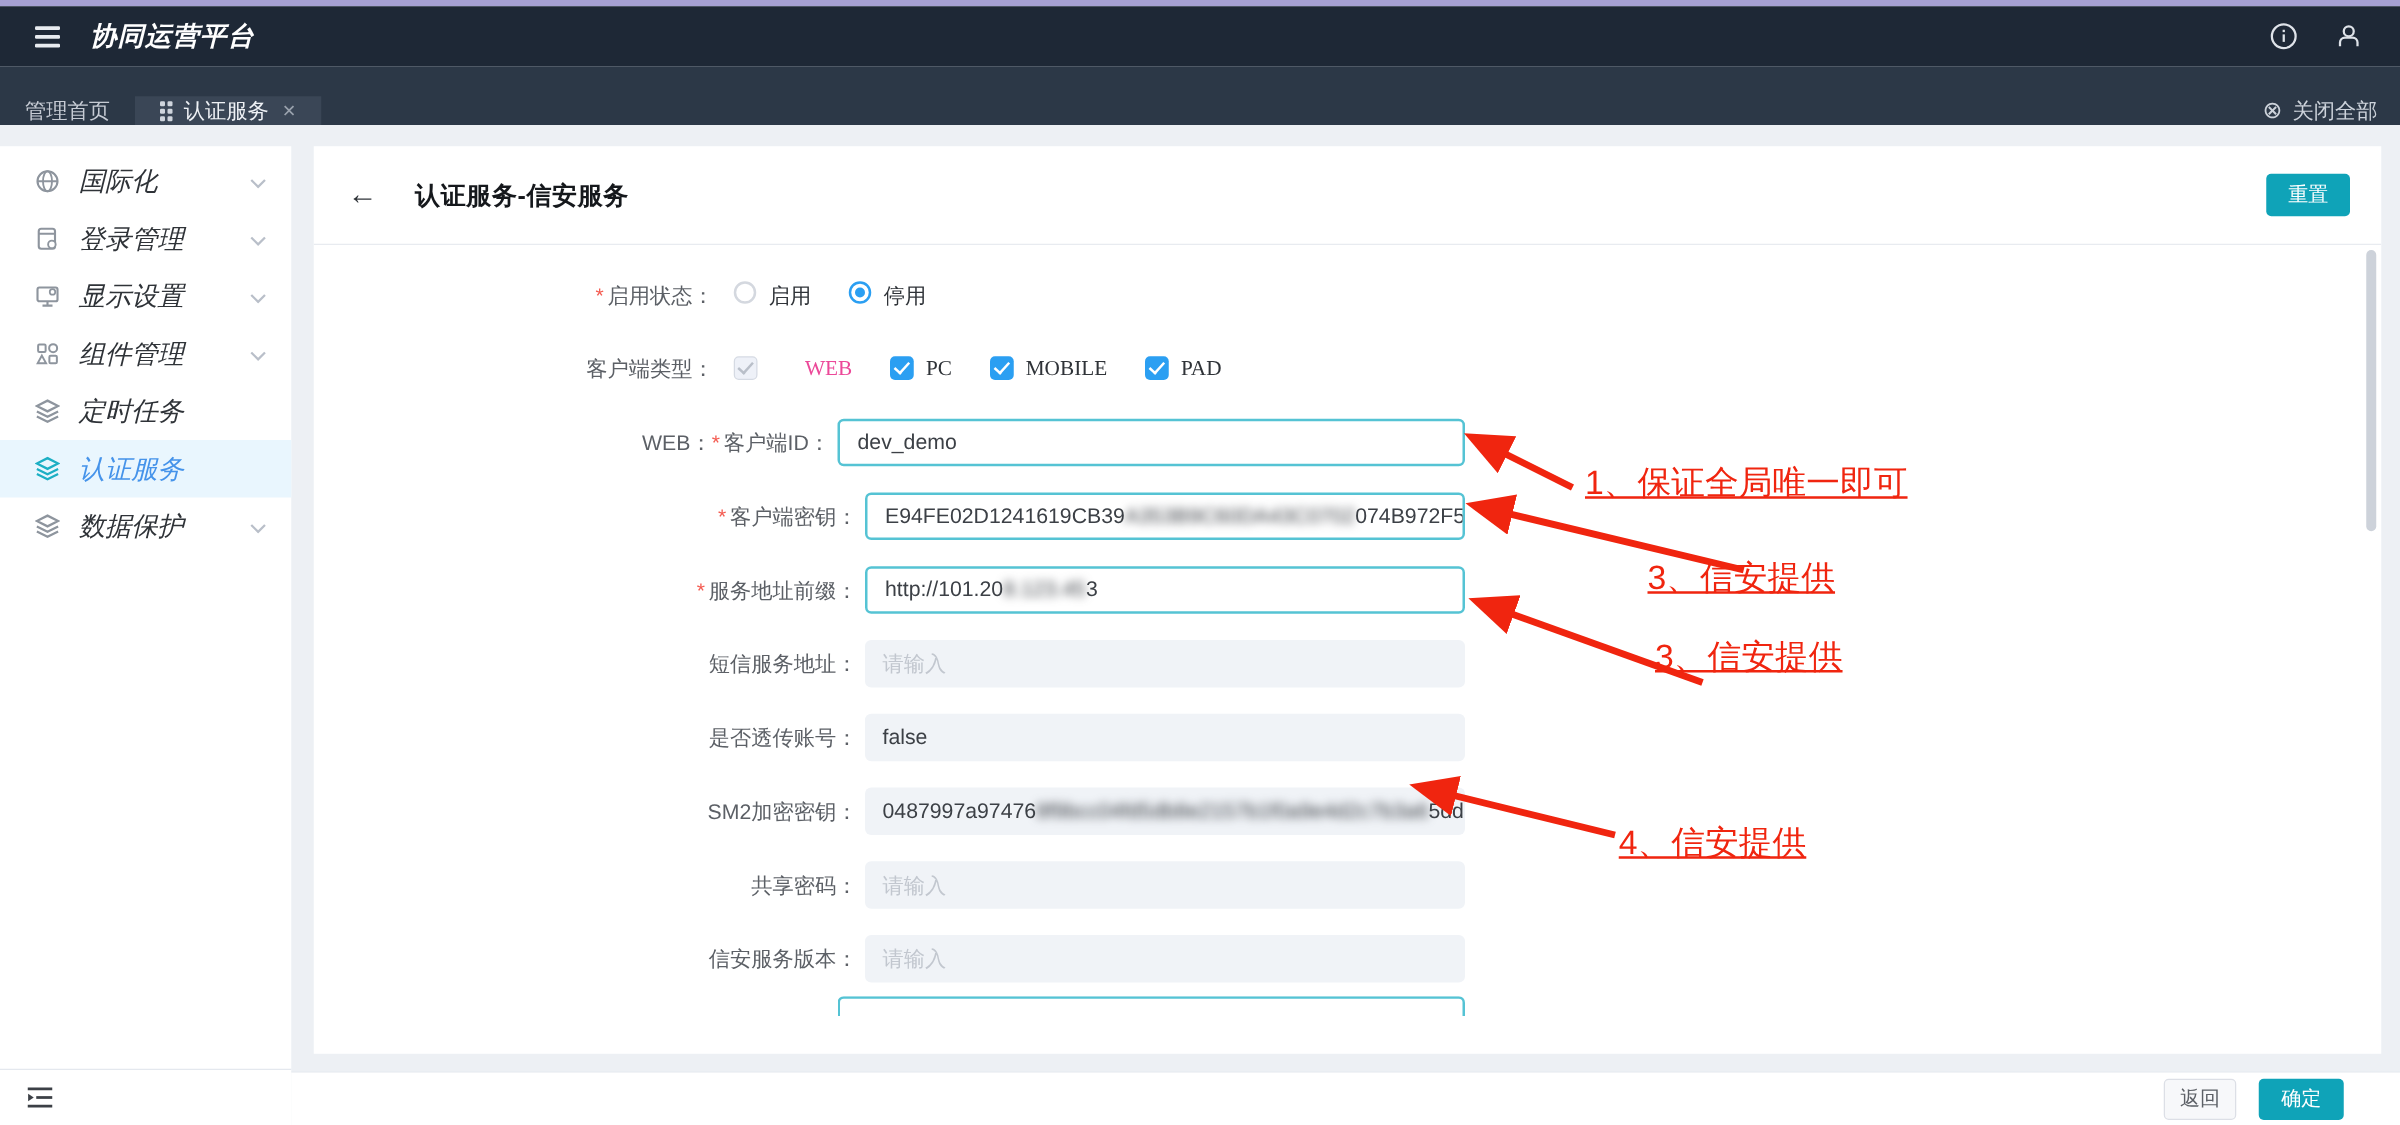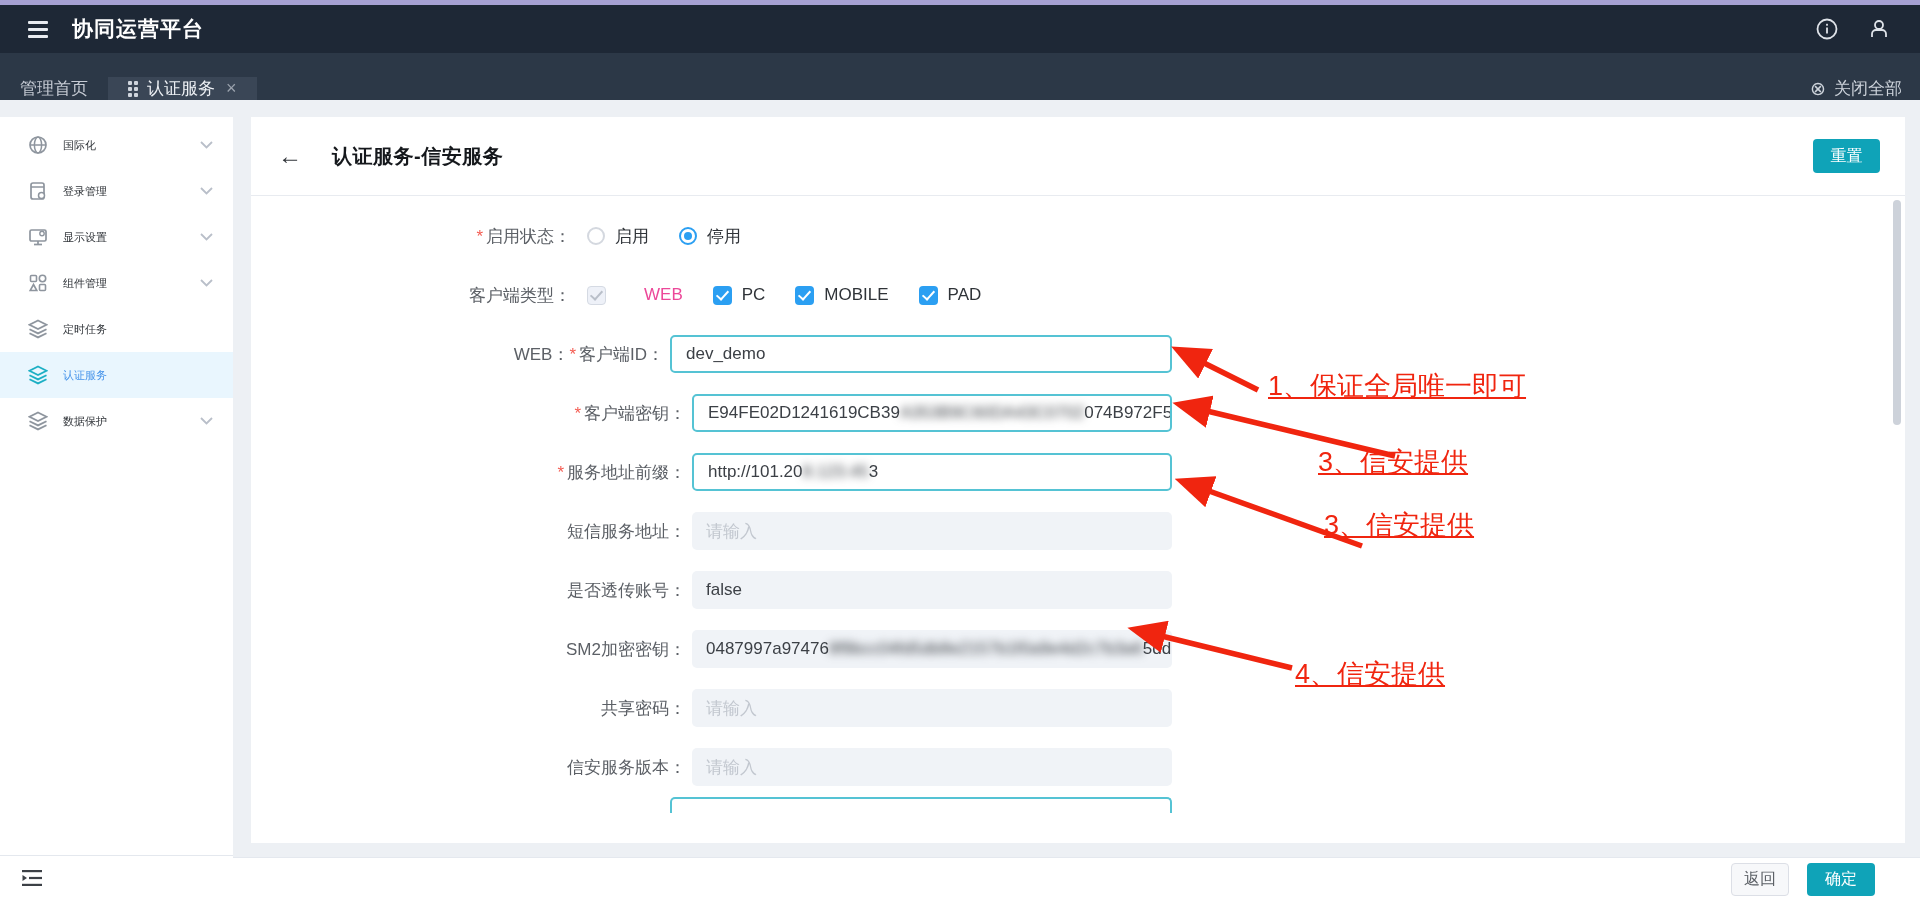--- a/index.html
+++ b/index.html
@@ -4,39 +4,39 @@
 <style>
   html,body{margin:0;padding:0;}
   .page{position:relative;width:1920px;height:900px;overflow:hidden;background:#edf0f4;
         font-family:"Liberation Sans",sans-serif;-webkit-font-smoothing:antialiased;}
   
   .topstrip{position:absolute;left:0;top:0;width:100%;height:5px;background:#a6a1d3;}
   .appbar{position:absolute;left:0;top:5px;width:100%;height:48px;background:#1e2836;
           display:flex;align-items:center;}
   .hamburger{margin-left:28px;cursor:pointer;display:flex;flex-direction:column;gap:4px;}
   .hamburger span{display:block;width:20px;height:3px;background:#e8ebf0;border-radius:1px;}
-  .app-title{color:#ffffff;font-size:21px;font-weight:700;margin-left:24px;letter-spacing:1px;}
+  .app-title{color:#ffffff;font-size:21px;font-weight:700;margin-left:24px;letter-spacing:1px;font-style:italic;}
   .appbar-right{margin-left:auto;display:flex;align-items:center;gap:30px;margin-right:30px;}
   .appbar-right svg{display:block;cursor:pointer;}
   
   .tabbar{position:absolute;left:0;top:53px;width:100%;height:47px;background:#2c3847;
           display:flex;align-items:flex-end;color:#c6cbd4;font-size:17px;}
   .tab{display:flex;align-items:center;padding:0 20px;cursor:pointer;gap:9px;white-space:nowrap;}
   .tab.active{background:#3a4656;color:#eef1f5;}
   .tab .grid-ic{display:inline-grid;grid-template-columns:repeat(2,4px);grid-gap:2px;}
   .tab .grid-ic i{width:4px;height:4px;background:#cfd5dd;border-radius:1px;}
   .tab .close-x{color:#9aa2ad;font-size:18px;margin-left:2px;cursor:pointer;}
   .close-all{margin-left:auto;display:flex;align-items:center;gap:8px;margin-right:18px;
              color:#cdd3db;font-size:17px;cursor:pointer;}
   .close-all .circ-x{font-size:19px;}
   
   .sidebar{position:absolute;left:0;top:117px;width:233px;bottom:0;background:#ffffff;}
   .side-items{padding-top:5px;}
   .side-item{height:46px;display:flex;align-items:center;padding:0 20px 0 28px;cursor:pointer;
-             color:#2f3338;font-size:11px;}
+             color:#2f3338;font-size:21px;font-style:italic;}
   .side-item .s-ic{width:20px;height:20px;margin-right:15px;flex:0 0 auto;color:#8e959e;}
   .side-item .chev{margin-left:auto;color:#b9bfc9;}
   .side-item.active{background:#e9f6fe;color:#4593ea;}
   .side-item.active .s-ic{color:#1cafc4;}
   .side-footer{position:absolute;left:0;bottom:0;width:100%;height:44px;border-top:1px solid #e4e8ee;
                display:flex;align-items:center;}
   .fold-ic{margin-left:22px;cursor:pointer;color:#3c4046;}
   
   .card{position:absolute;left:251px;top:117px;width:1654px;bottom:57px;background:#ffffff;overflow:hidden;}
   .card-header{height:78px;display:flex;align-items:center;padding:0 25px 0 27px;border-bottom:1px solid #e8ebf0;}
@@ -53,22 +53,22 @@
   .form-row.idrow .label{width:413px;}
   .label .star{color:#f45c52;margin-right:3px;}
   .field{display:flex;align-items:center;margin-left:6px;}
   .form-row.short .field{margin-left:16px;gap:0;}
   .inputbox{height:38px;width:480px;border-radius:5px;background:#f0f3f7;display:flex;align-items:center;
             padding:0 14px;font-size:17px;color:#3c4046;box-sizing:border-box;overflow:hidden;white-space:nowrap;}
   .inputbox.hl{background:#ffffff;border:2px solid #55c3d4;}
   .form-row.idrow .inputbox{width:502px;}
   .inputbox .ph{color:#c2c7cf;}
   .inputbox .blurred{filter:blur(4px);}
-  .radio-opt,.check-opt{display:flex;align-items:center;margin-right:30px;cursor:pointer;
-                        font-size:17px;color:#2f3338;}
+  .radio-opt,.check-opt{display:flex;align-items:flex-start;margin-right:30px;cursor:pointer;
+                        font-size:17px;color:#2f3338;font-family:Liberation Serif, serif;}
   .radio{width:18px;height:18px;border-radius:50%;border:2px solid #d4d8df;background:#fff;
          margin-right:10px;position:relative;box-sizing:border-box;}
   .radio.on{border-color:#2b9ff2;}
   .radio.on::after{content:"";position:absolute;left:3px;top:3px;width:8px;height:8px;border-radius:50%;background:#2b9ff2;}
   .checkbox{width:19px;height:19px;border-radius:4px;background:#2b9ff2;margin-right:10px;position:relative;}
   .checkbox::after{content:"";position:absolute;left:6px;top:2px;width:5px;height:10px;
                    border:solid #fff;border-width:0 2px 2px 0;transform:rotate(42deg);}
   .checkbox.dis{background:#eef1f8;border:1px solid #d5dae3;box-sizing:border-box;}
   .checkbox.dis::after{border-color:#b9bfc9;left:5px;top:1px;}
   .check-opt.dis{color:#ec4899;gap:28px;}

